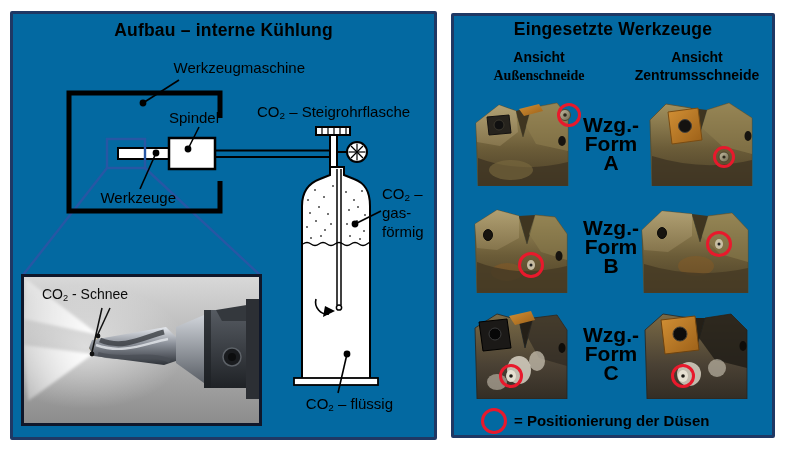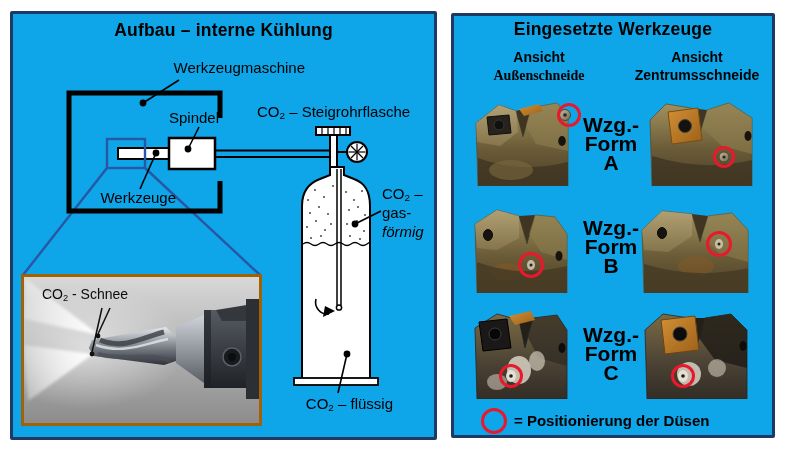--- a/index.html
+++ b/index.html
@@ -1,29 +1,29 @@
 <!DOCTYPE html>
 <html><head>
 <meta charset="utf-8">
 <style>
   html,body{margin:0;padding:0;background:#fff;}
   .stage{position:relative;width:800px;height:454px;background:#fff;overflow:hidden;
          font-family:"Liberation Sans",sans-serif;color:#000;}
-  .panel{position:absolute;border:3px solid #1f3864;background:#0ea5e9;border-radius:2px;}
+  .panel{position:absolute;border:3px solid #1f3864;background:#0369a1;border-radius:2px;}
   #left-panel{left:10px;top:11px;width:421px;height:423px;}
   #right-panel{left:451px;top:13px;width:318px;height:419px;}
   .abs{position:absolute;}
   .title{position:absolute;left:0;right:0;text-align:center;font-weight:bold;font-size:17.5px;letter-spacing:.2px;}
   .lbl{position:absolute;font-size:15px;line-height:19px;white-space:nowrap;}
   .center{text-align:right;}
   sub{font-size:.66em;line-height:0;vertical-align:-0.22em;}
   .col-header{position:absolute;text-align:center;font-weight:bold;font-size:14px;line-height:17.5px;white-space:nowrap;}
   .wzg{position:absolute;text-align:center;font-weight:bold;font-size:21px;line-height:19px;}
   .wzg span{display:block;}
-  .photo-inset{position:absolute;left:8px;top:260px;width:235px;height:146px;border:3px solid #a16207;overflow:hidden;}
+  .photo-inset{position:absolute;left:8px;top:260px;width:235px;height:146px;border:3px solid #0f172a;overflow:hidden;}
   .snow-label{position:absolute;left:18px;top:9px;font-size:14px;font-weight:normal;color:#0b0b0b;white-space:nowrap;}
   .tool-photo{position:absolute;}
   .red-circle{position:absolute;box-sizing:border-box;border:3px solid #e8192c;border-radius:50%;background:transparent;}
   .legend-text{position:absolute;font-weight:bold;font-size:15px;white-space:nowrap;}
   svg{display:block;}
 </style>
 </head>
 <body>
 
 <svg width="0" height="0" style="position:absolute" aria-hidden="true">
@@ -184,21 +184,21 @@
       <rect x="94" y="125" width="38" height="29" fill="none" stroke="#2857a4" stroke-width="2.4"></rect>
     </svg>
 
     <div class="lbl center" style="left:122px;top:44px;width:170px;">Werkzeugmaschine</div>
     <div class="lbl center" style="left:136px;top:94px;width:70px;">Spindel</div>
     <div class="lbl center" style="left:79px;top:174px;width:84px;">Werkzeuge</div>
     <div class="lbl" style="left:244px;top:88px;"><span>CO</span><sub>2</sub><span> – Steigrohrflasche</span></div>
     <div class="lbl" style="left:369px;top:170px;">
       <span style="display:block;"><span>CO</span><sub>2</sub><span> –</span></span>
       <span style="display:block;">gas-</span>
-      <span style="display:block;font-style:italic;">förmig</span>
+      <span style="display:block;">förmig</span>
     </div>
     <div class="lbl center" style="left:272px;top:380px;width:108px;"><span>CO</span><sub>2</sub><span> – flüssig</span></div>
 
     <div class="photo-inset">
       <svg width="235" height="146" viewBox="0 0 235 146">
         <rect x="0" y="0" width="235" height="146" fill="url(#gBgPhoto)"></rect>
         <ellipse cx="62" cy="70" rx="100" ry="62" fill="url(#gGlow)"></ellipse>
 
         <polygon points="75,58 2,2 0,42" fill="url(#gCone)" filter="url(#soft)"></polygon>
         <polygon points="69,77 0,68 4,124" fill="url(#gCone)" filter="url(#soft)"></polygon>

